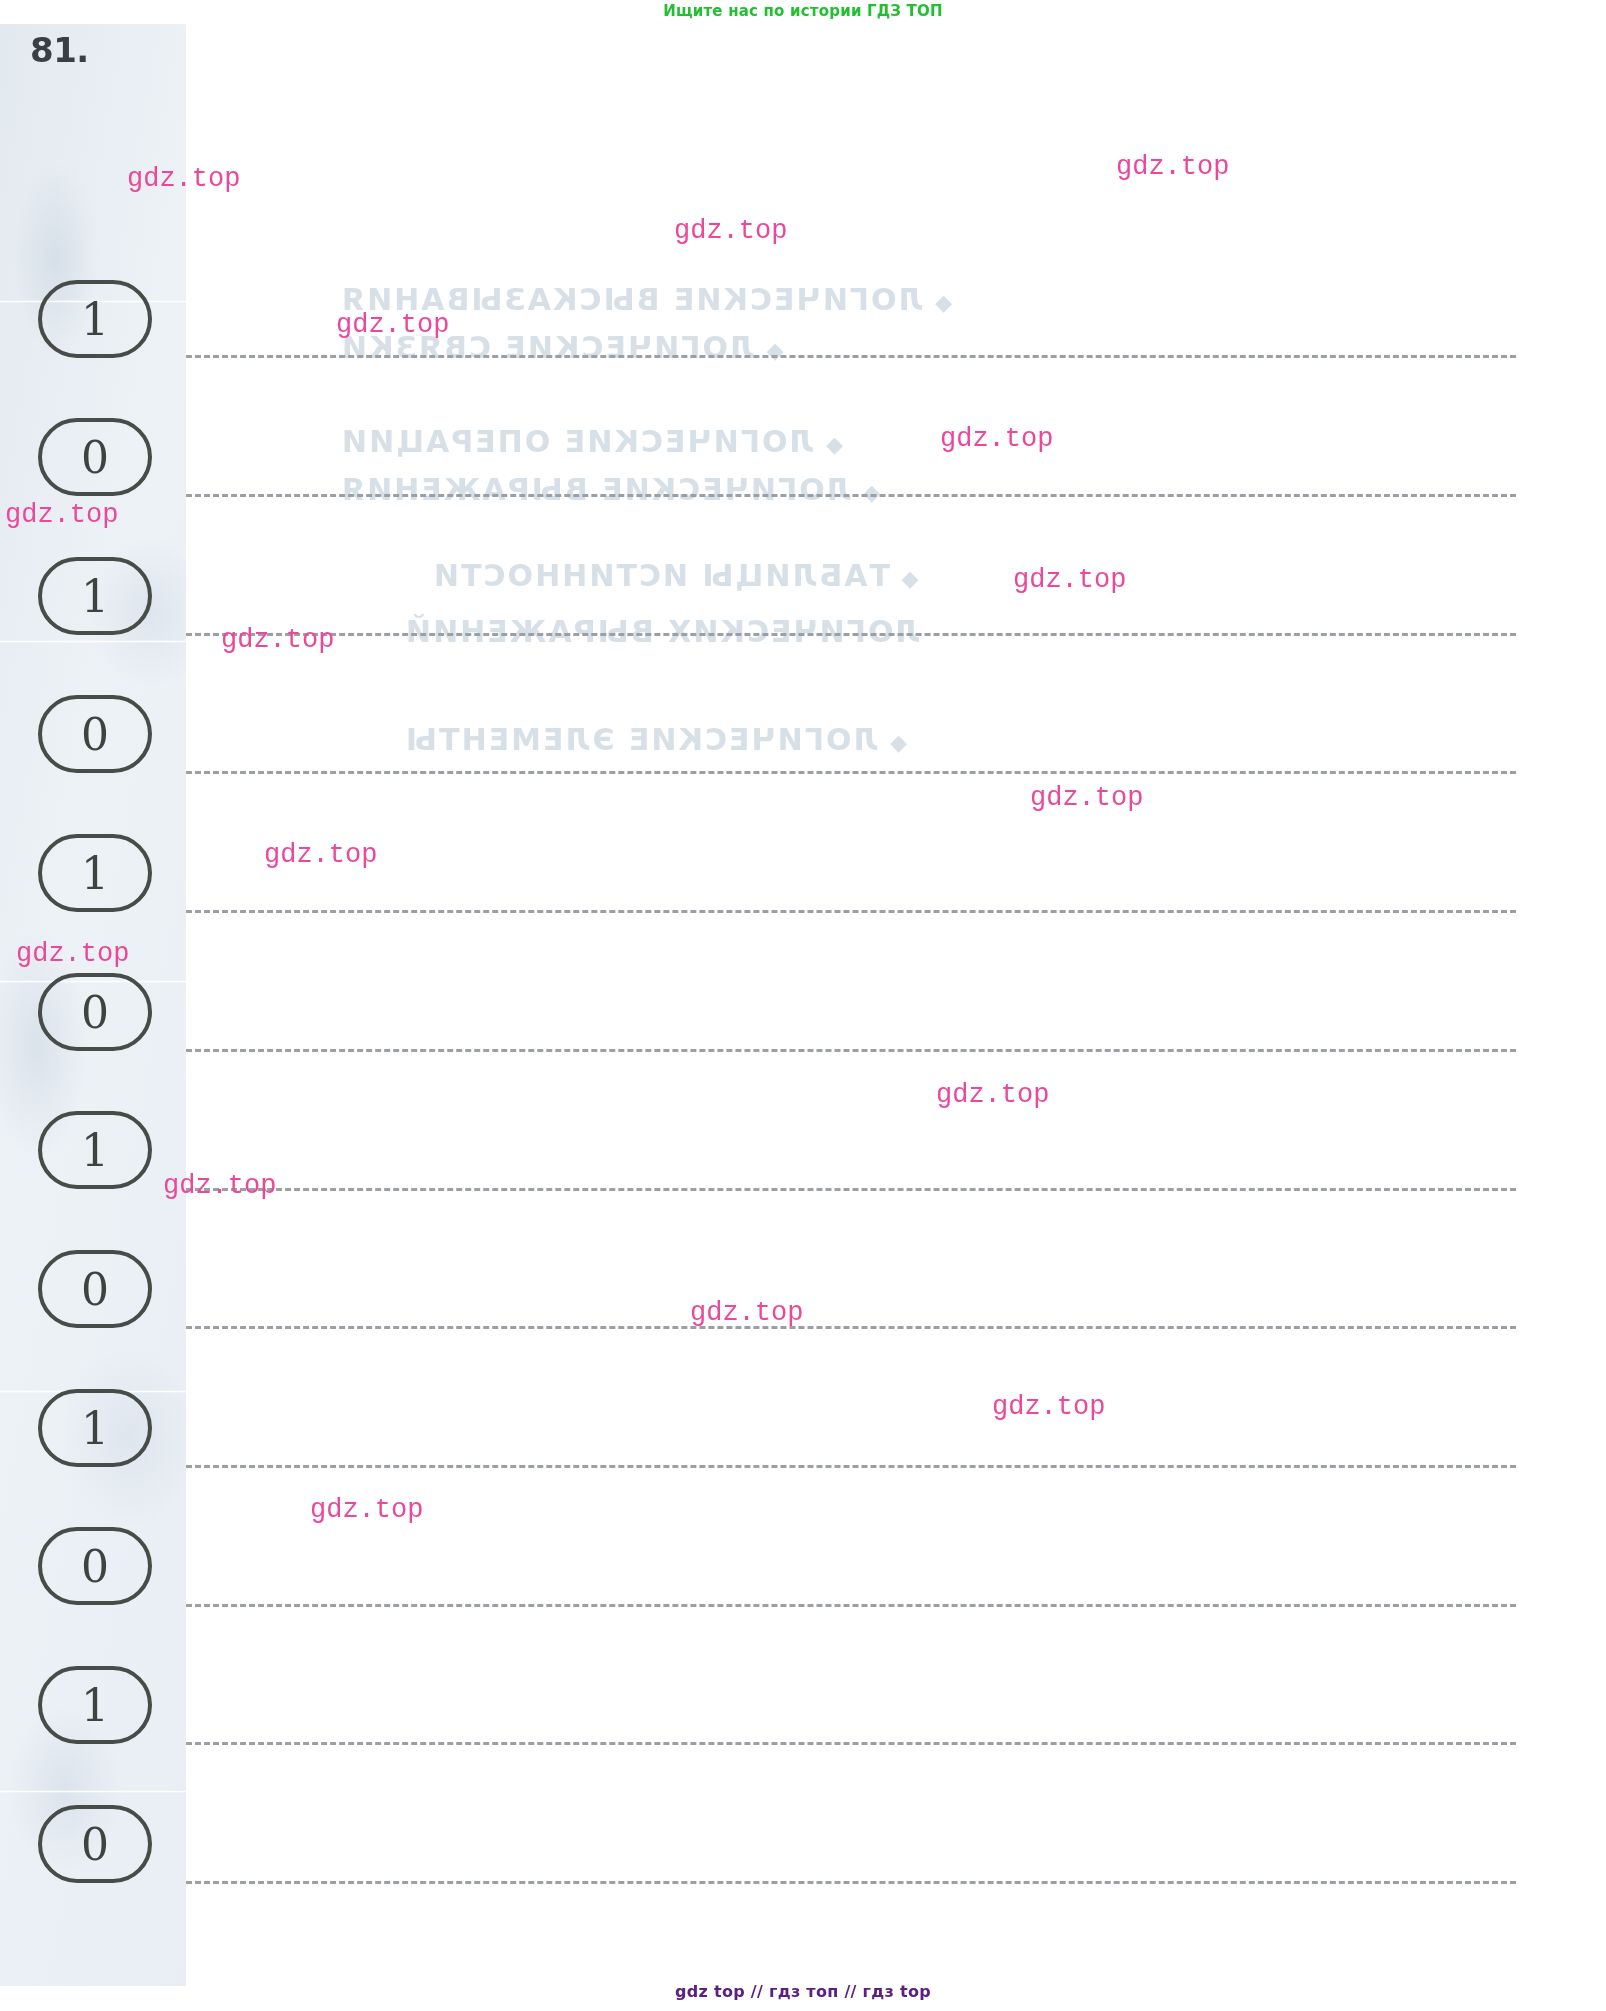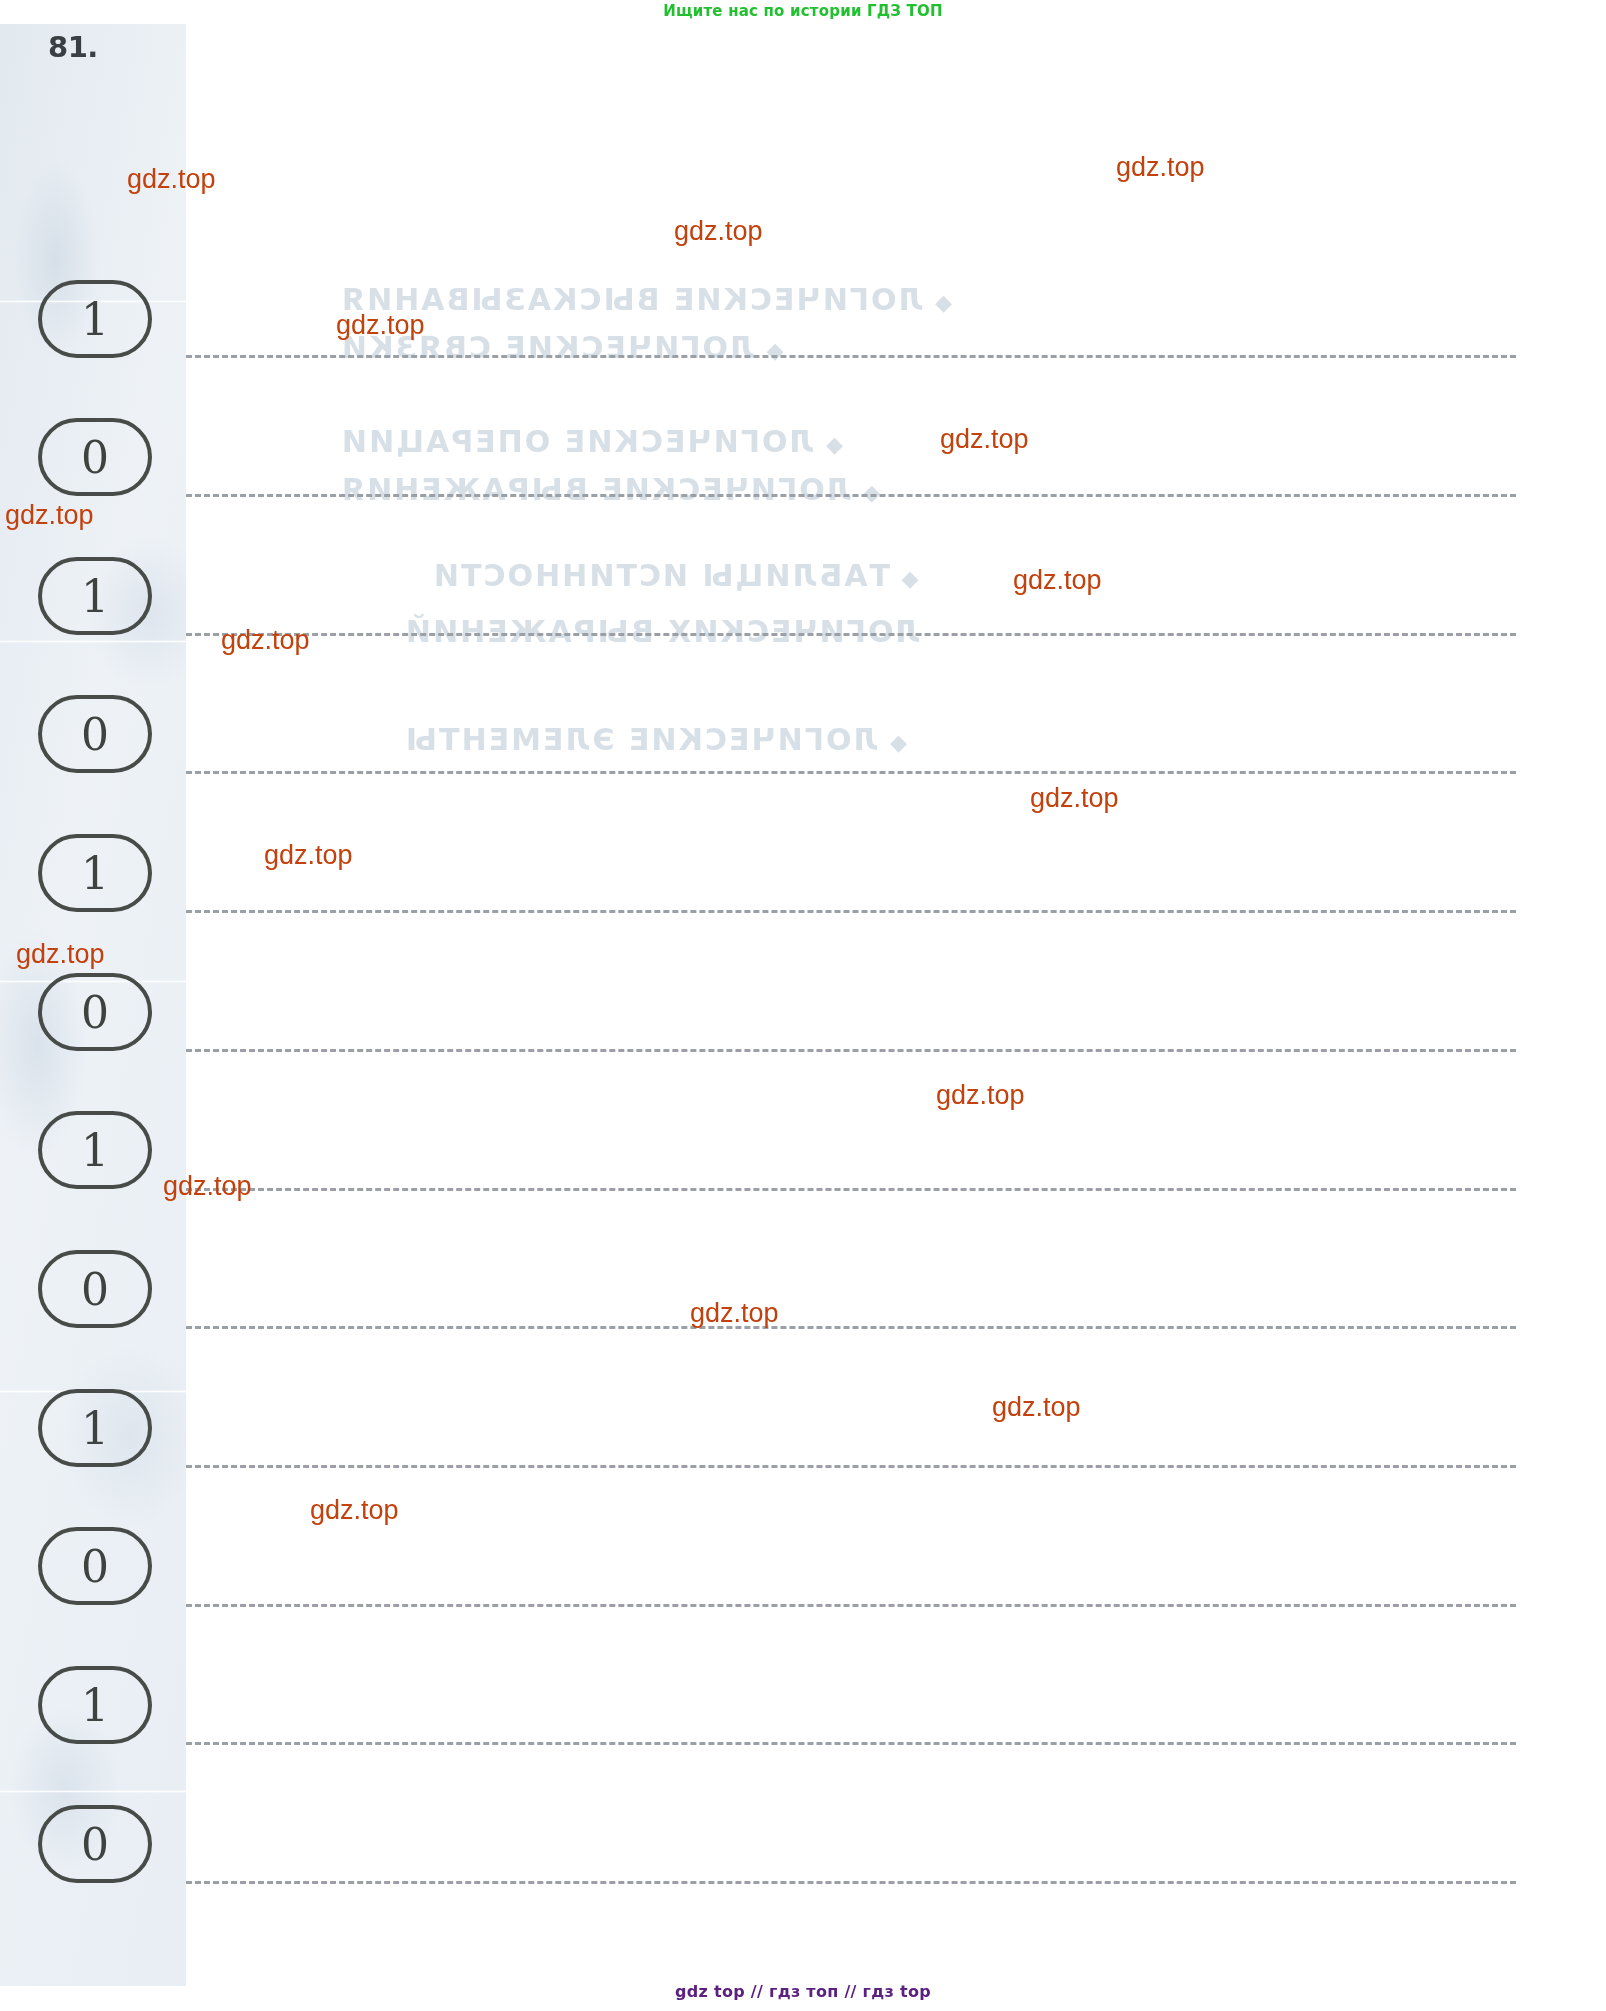--- a/index.html
+++ b/index.html
@@ -39,24 +39,23 @@
   #exercise {
     position: absolute;
     left: 30px; top: 22px;
     width: 1510px;
   }
   #exercise-num {
     position: absolute;
     left: 0; top: 8px;
     font-family: "DejaVu Sans", sans-serif;
     font-weight: bold;
-    font-size: 29px;
+    font-size: 34px;
     color: #3a3f44;
     letter-spacing: -.5px;
-    margin-left: 18px;
   }
   #exercise-body {
     margin-left: 68px;
     font-family: "DejaVu Serif", "Liberation Serif", serif;
     font-size: 33px;
     line-height: 1.55;
     color: #4a4f54;
     letter-spacing: .6px;
     text-align: justify;
     width: 1160px;
@@ -84,23 +83,23 @@
     position: absolute;
     left: 186px;
     width: 1330px;
     height: 0;
     border-top: 3px dashed #9aa0a6;
   }
 
   
   .wm {
     position: absolute;
-    font-family: Liberation Sans, sans-serif;
+    font-family: Liberation Mono, monospace;
     font-size: 27px;
-    color: #c2410c;
+    color: #ec4899;
     white-space: nowrap;
   }
 
   
   .bleed {
     position: absolute;
     transform: scaleX(-1);
     font-family: "DejaVu Sans", "Liberation Sans", sans-serif;
     font-weight: bold;
     font-size: 30px;

